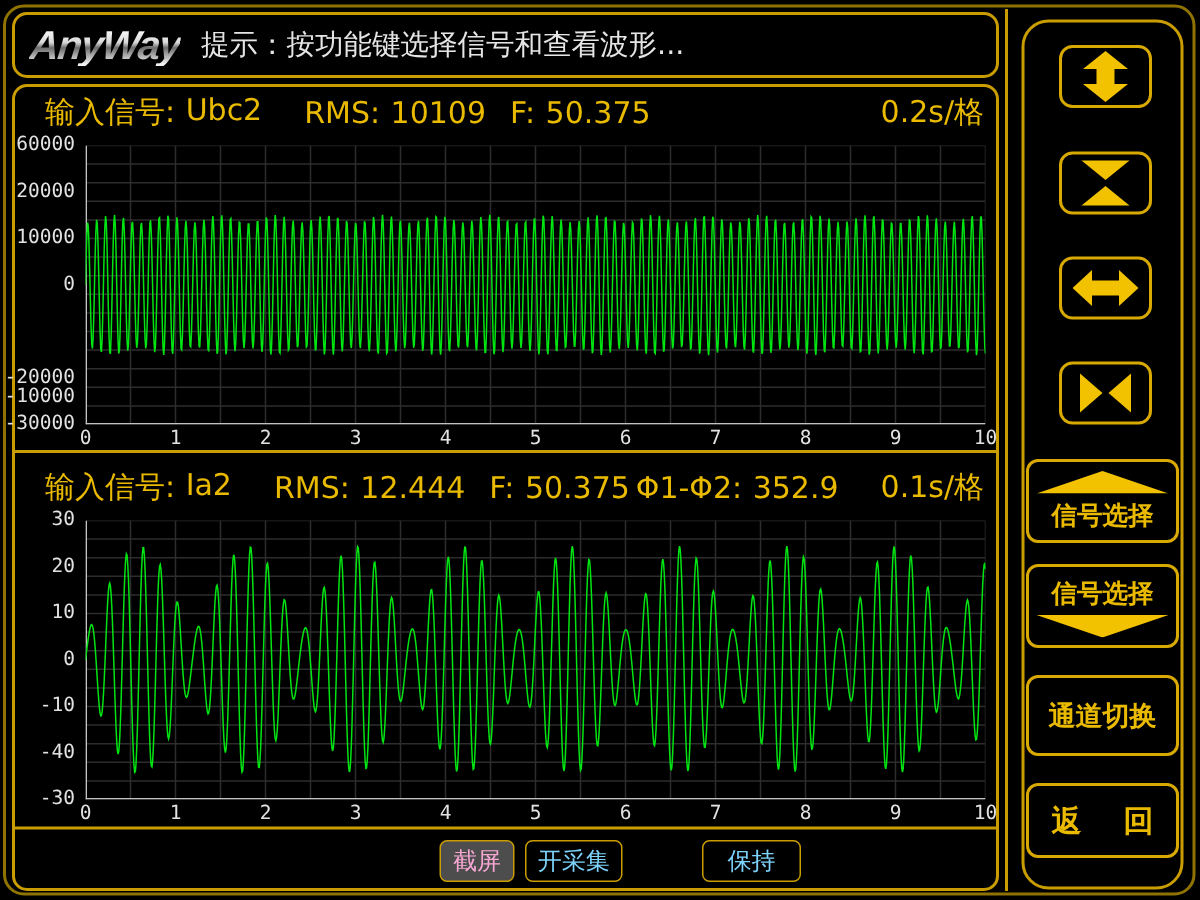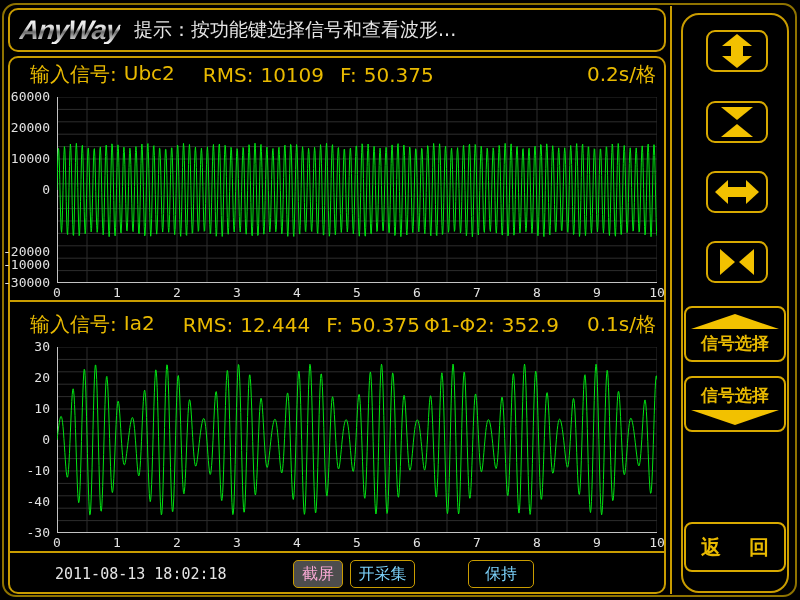--- a/index.html
+++ b/index.html
@@ -239,21 +239,20 @@
       <span style="left: 180px;">3</span>
       <span style="left: 240px;">4</span>
       <span style="left: 300px;">5</span>
       <span style="left: 360px;">6</span>
       <span style="left: 420px;">7</span>
       <span style="left: 480px;">8</span>
       <span style="left: 540px;">9</span>
       <span style="left: 600px;">10</span>
     </div>
 
-  <span class="timestamp">2011-08-13 18:02:18</span>
   <div class="bbtn sel" id="btn-shot">截屏</div>
   <div class="bbtn" id="btn-acq">开采集</div>
   <div class="bbtn" id="btn-hold">保持</div>
 
   <div class="vline"></div>
   <div class="sidebox"></div>
 
   <div class="icobtn" style="top:30px">
     <svg width="40" height="34" viewBox="0 0 40 34">
       <polygon class="arrow" points="20,0 5,12 35,12"></polygon>
@@ -286,17 +285,20 @@
       <polygon class="arrow" points="44,0 0,15 88,15"></polygon>
     </svg>
     <span>信号选择</span>
   </div>
   <div class="sigbtn" style="top:376px;height:56px">
     <span>信号选择</span>
     <svg width="88" height="15" viewBox="0 0 88 15">
       <polygon class="arrow" points="0,0 88,0 44,15"></polygon>
     </svg>
   </div>
+  <div class="txtbtn" style="top:450px;height:54px">
+    <span>通道切换</span>
+  </div>
   <div class="txtbtn" id="ret-btn" style="top:522px;height:50px">
     <span>返</span>
     <span>回</span>
   </div>
 </div>
 
 </body></html>

